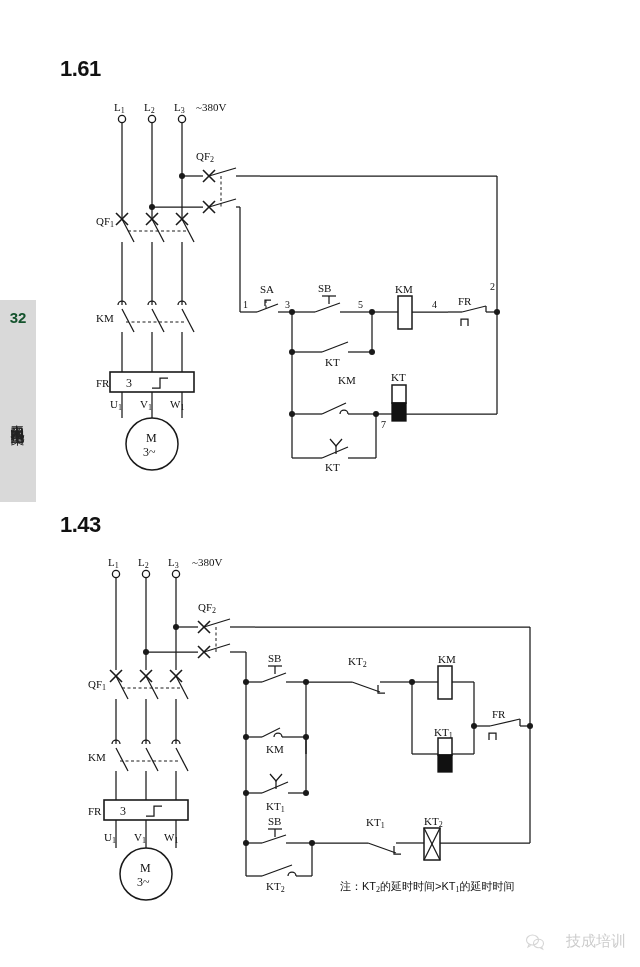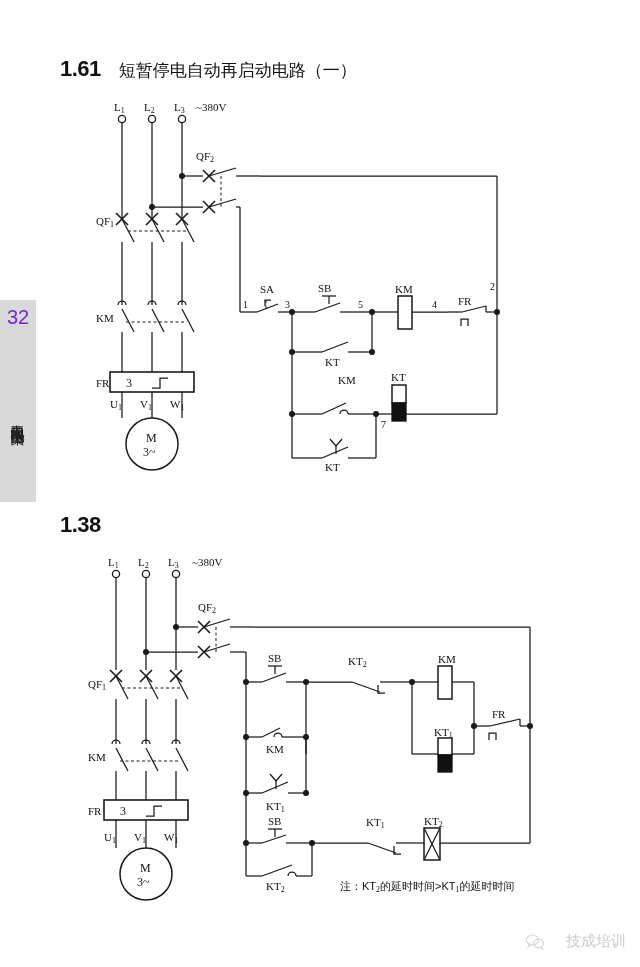--- a/index.html
+++ b/index.html
@@ -2,22 +2,22 @@
 <html><head>
 <meta charset="utf-8">
 <style>
   html,body{margin:0;padding:0;background:#fff;}
   body{width:640px;height:967px;position:relative;overflow:hidden;
        font-family:"Liberation Serif",serif;color:#111;}
 
   
   .side-tab{position:absolute;left:0;top:300px;width:36px;}
   .side-num{background:#d9d9d9;width:36px;height:34px;display:flex;
-            align-items:center;justify-content:center;font-size:20px;
-            font-family:"Liberation Sans",sans-serif;color:#6d28d9;}
+            align-items:center;justify-content:center;font-size:15px;
+            font-family:"Liberation Sans",sans-serif;color:#14532d;font-weight:bold;}
   .side-vert{background:#d9d9d9;width:36px;height:168px;
              font-family:"Liberation Sans",sans-serif;font-size:14px;
              color:#222;display:flex;align-items:center;justify-content:center;
              writing-mode:vertical-rl;letter-spacing:1px;}
 
   
   .sect{position:absolute;display:flex;align-items:baseline;}
   .sect .no{font-family:"Liberation Sans",sans-serif;font-weight:bold;
             font-size:22px;letter-spacing:-.5px;color:#111;}
   .sect .ttl{font-family:"Liberation Sans",sans-serif;font-size:17px;
@@ -48,21 +48,20 @@
 </head>
 <body>
 
 <div class="side-tab">
   <div class="side-num">32</div>
   <div class="side-vert">电工常用电路图集</div>
 </div>
 
 <div class="sect" style="left:60px;top:56px;">
   <span class="no">1.61</span>
-  <span class="ttl">短暂停电自动再启动电路（一）</span>
 </div>
 
 <div class="fig" style="left:0;top:100px;">
 <svg width="640" height="390" viewBox="0 0 640 390">
 
   <circle class="term" cx="122" cy="19" r="3.6"></circle>
   <circle class="term" cx="152" cy="19" r="3.6"></circle>
   <circle class="term" cx="182" cy="19" r="3.6"></circle>
   <text class="lbl" x="114" y="11">L<tspan class="lblsm" dy="2">1</tspan></text>
   <text class="lbl" x="144" y="11">L<tspan class="lblsm" dy="2">2</tspan></text>
@@ -233,21 +232,21 @@
     <line class="w" x1="322" y1="358" x2="348" y2="347"></line>
     <path class="w" d="M330 339 l6 7 l6 -7"></path>
     <line class="w" x1="336" y1="346" x2="336" y2="354"></line>
     <line class="w" x1="348" y1="358" x2="376" y2="358"></line>
     <line class="w" x1="376" y1="358" x2="376" y2="314"></line>
   </g>
 </svg>
 </div>
 
 <div class="sect" style="left:60px;top:512px;">
-  <span class="no">1.38</span>
+  <span class="no">1.43</span>
 </div>
 
 <div class="fig" style="left:0;top:548px;">
 <svg width="640" height="400" viewBox="0 0 640 400">
 
   <circle class="term" cx="116" cy="26" r="3.6"></circle>
   <circle class="term" cx="146" cy="26" r="3.6"></circle>
   <circle class="term" cx="176" cy="26" r="3.6"></circle>
   <text class="lbl" x="108" y="18">L<tspan class="lblsm" dy="2">1</tspan></text>
   <text class="lbl" x="138" y="18">L<tspan class="lblsm" dy="2">2</tspan></text>

